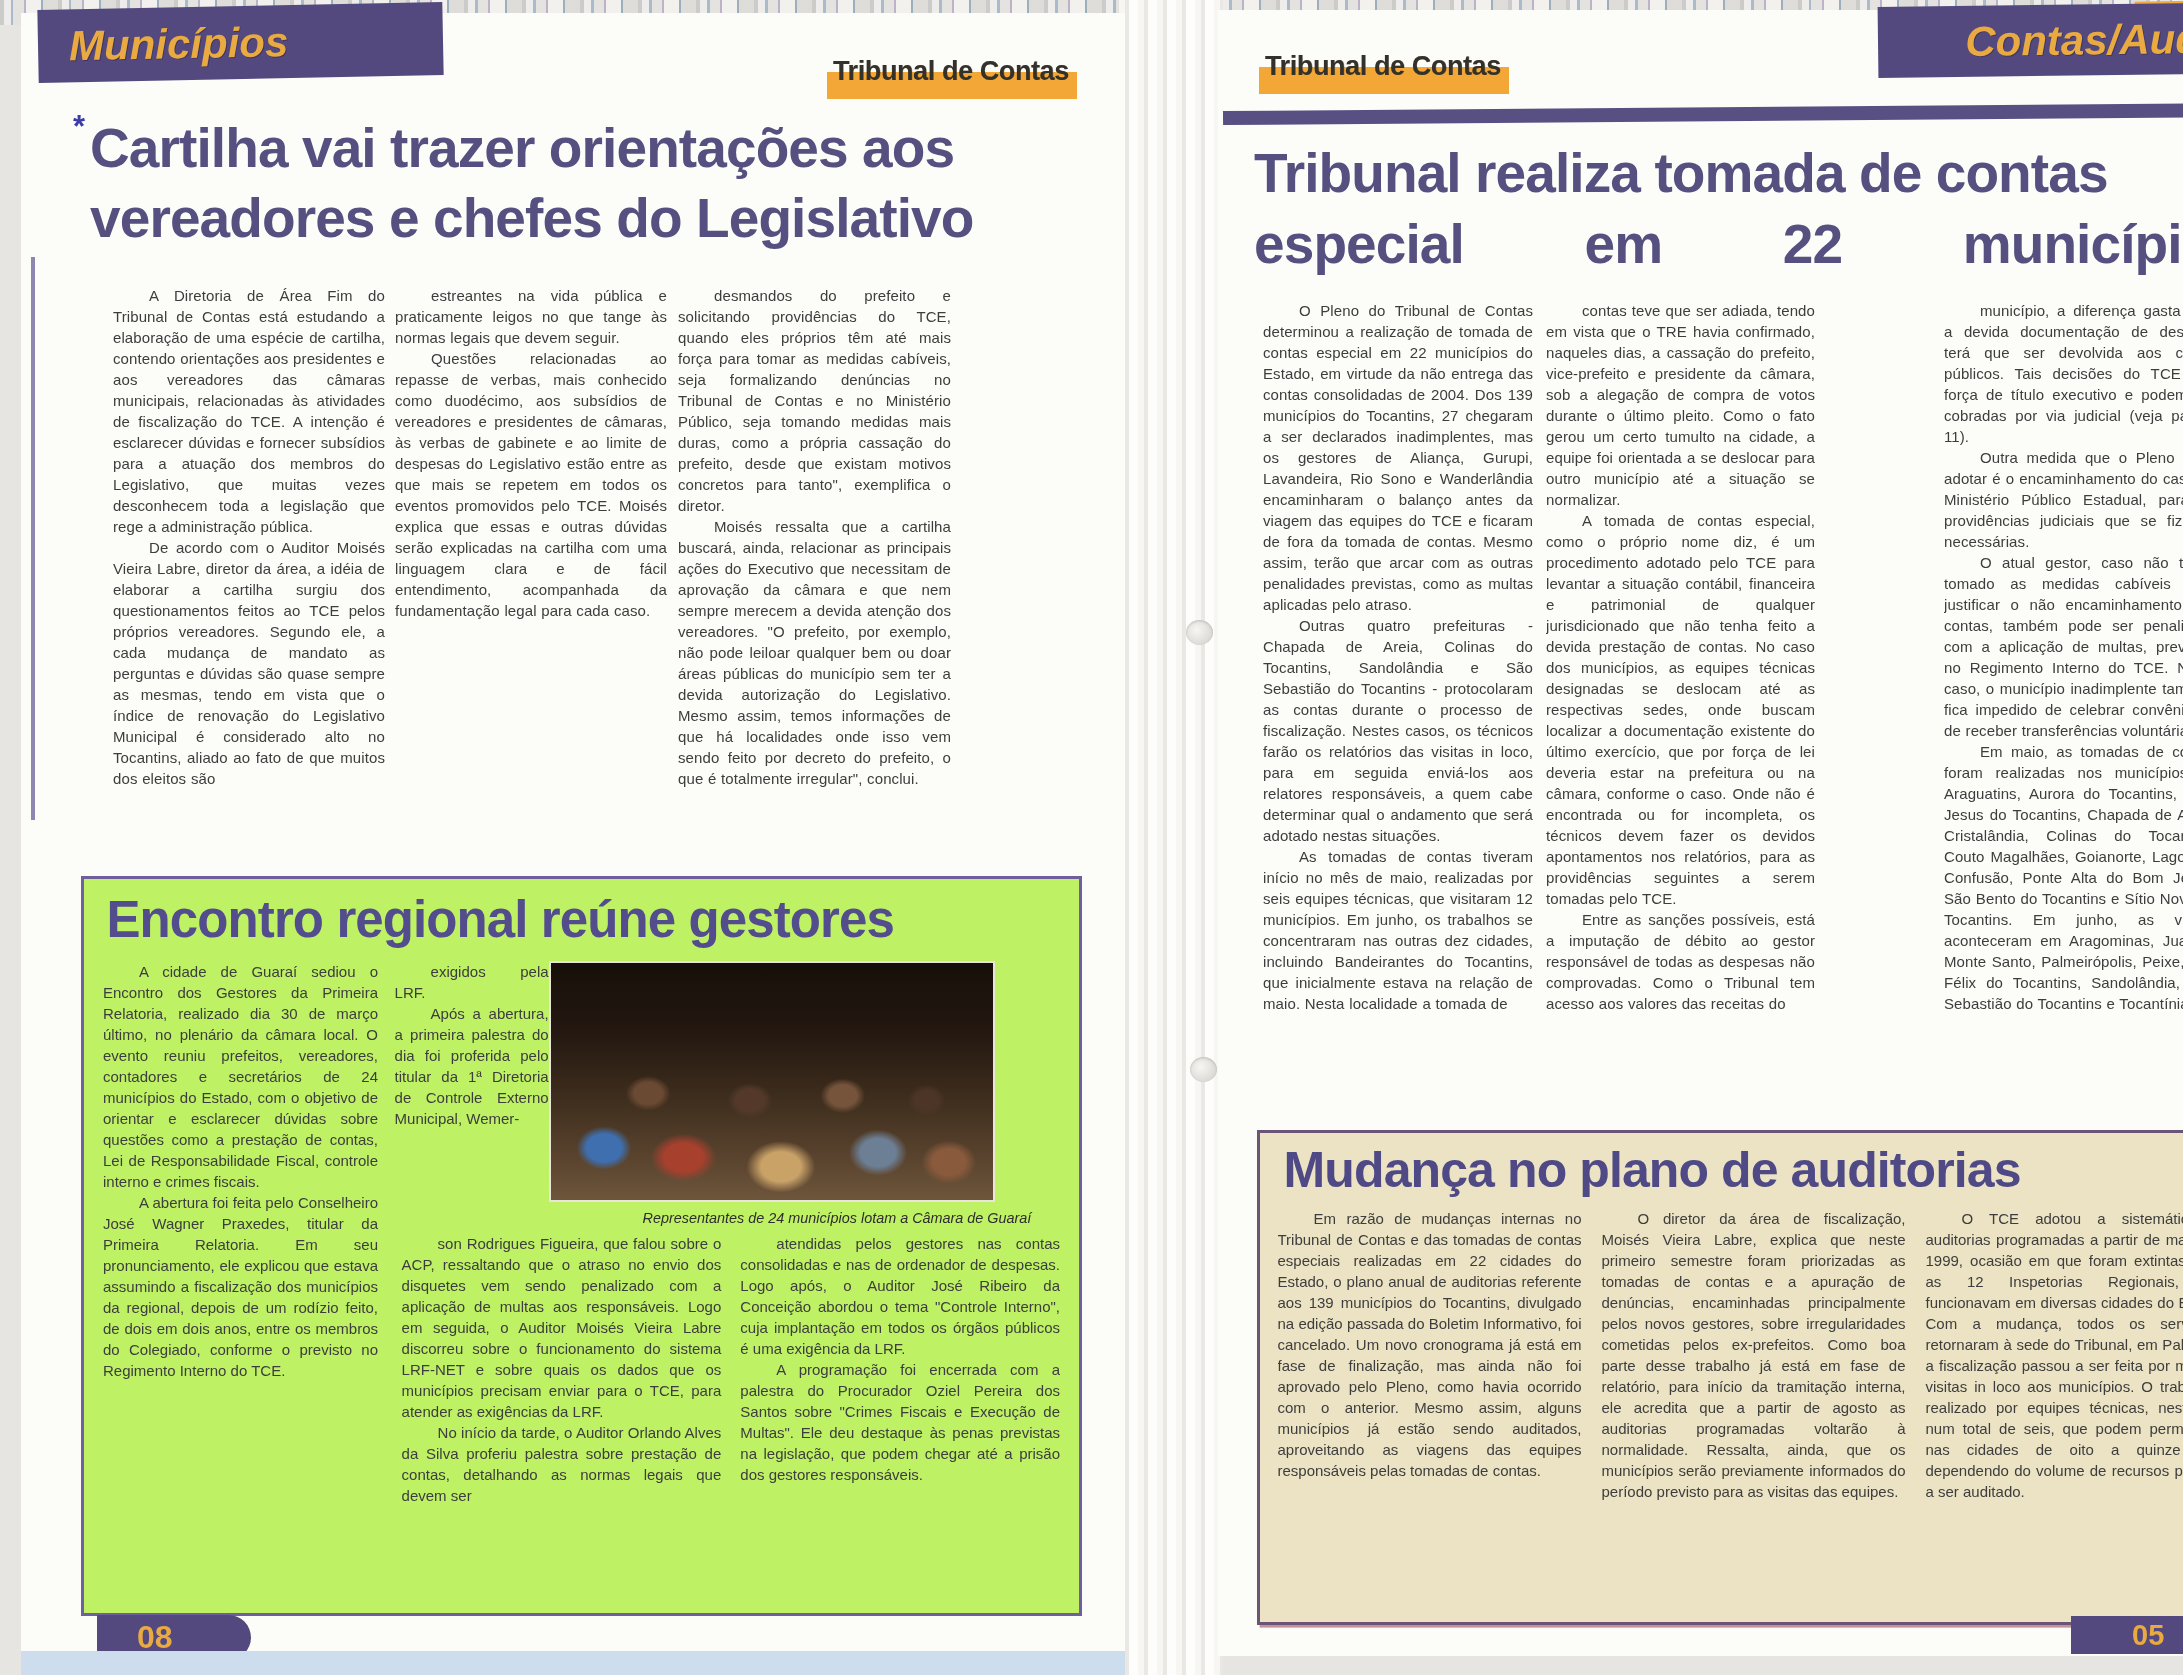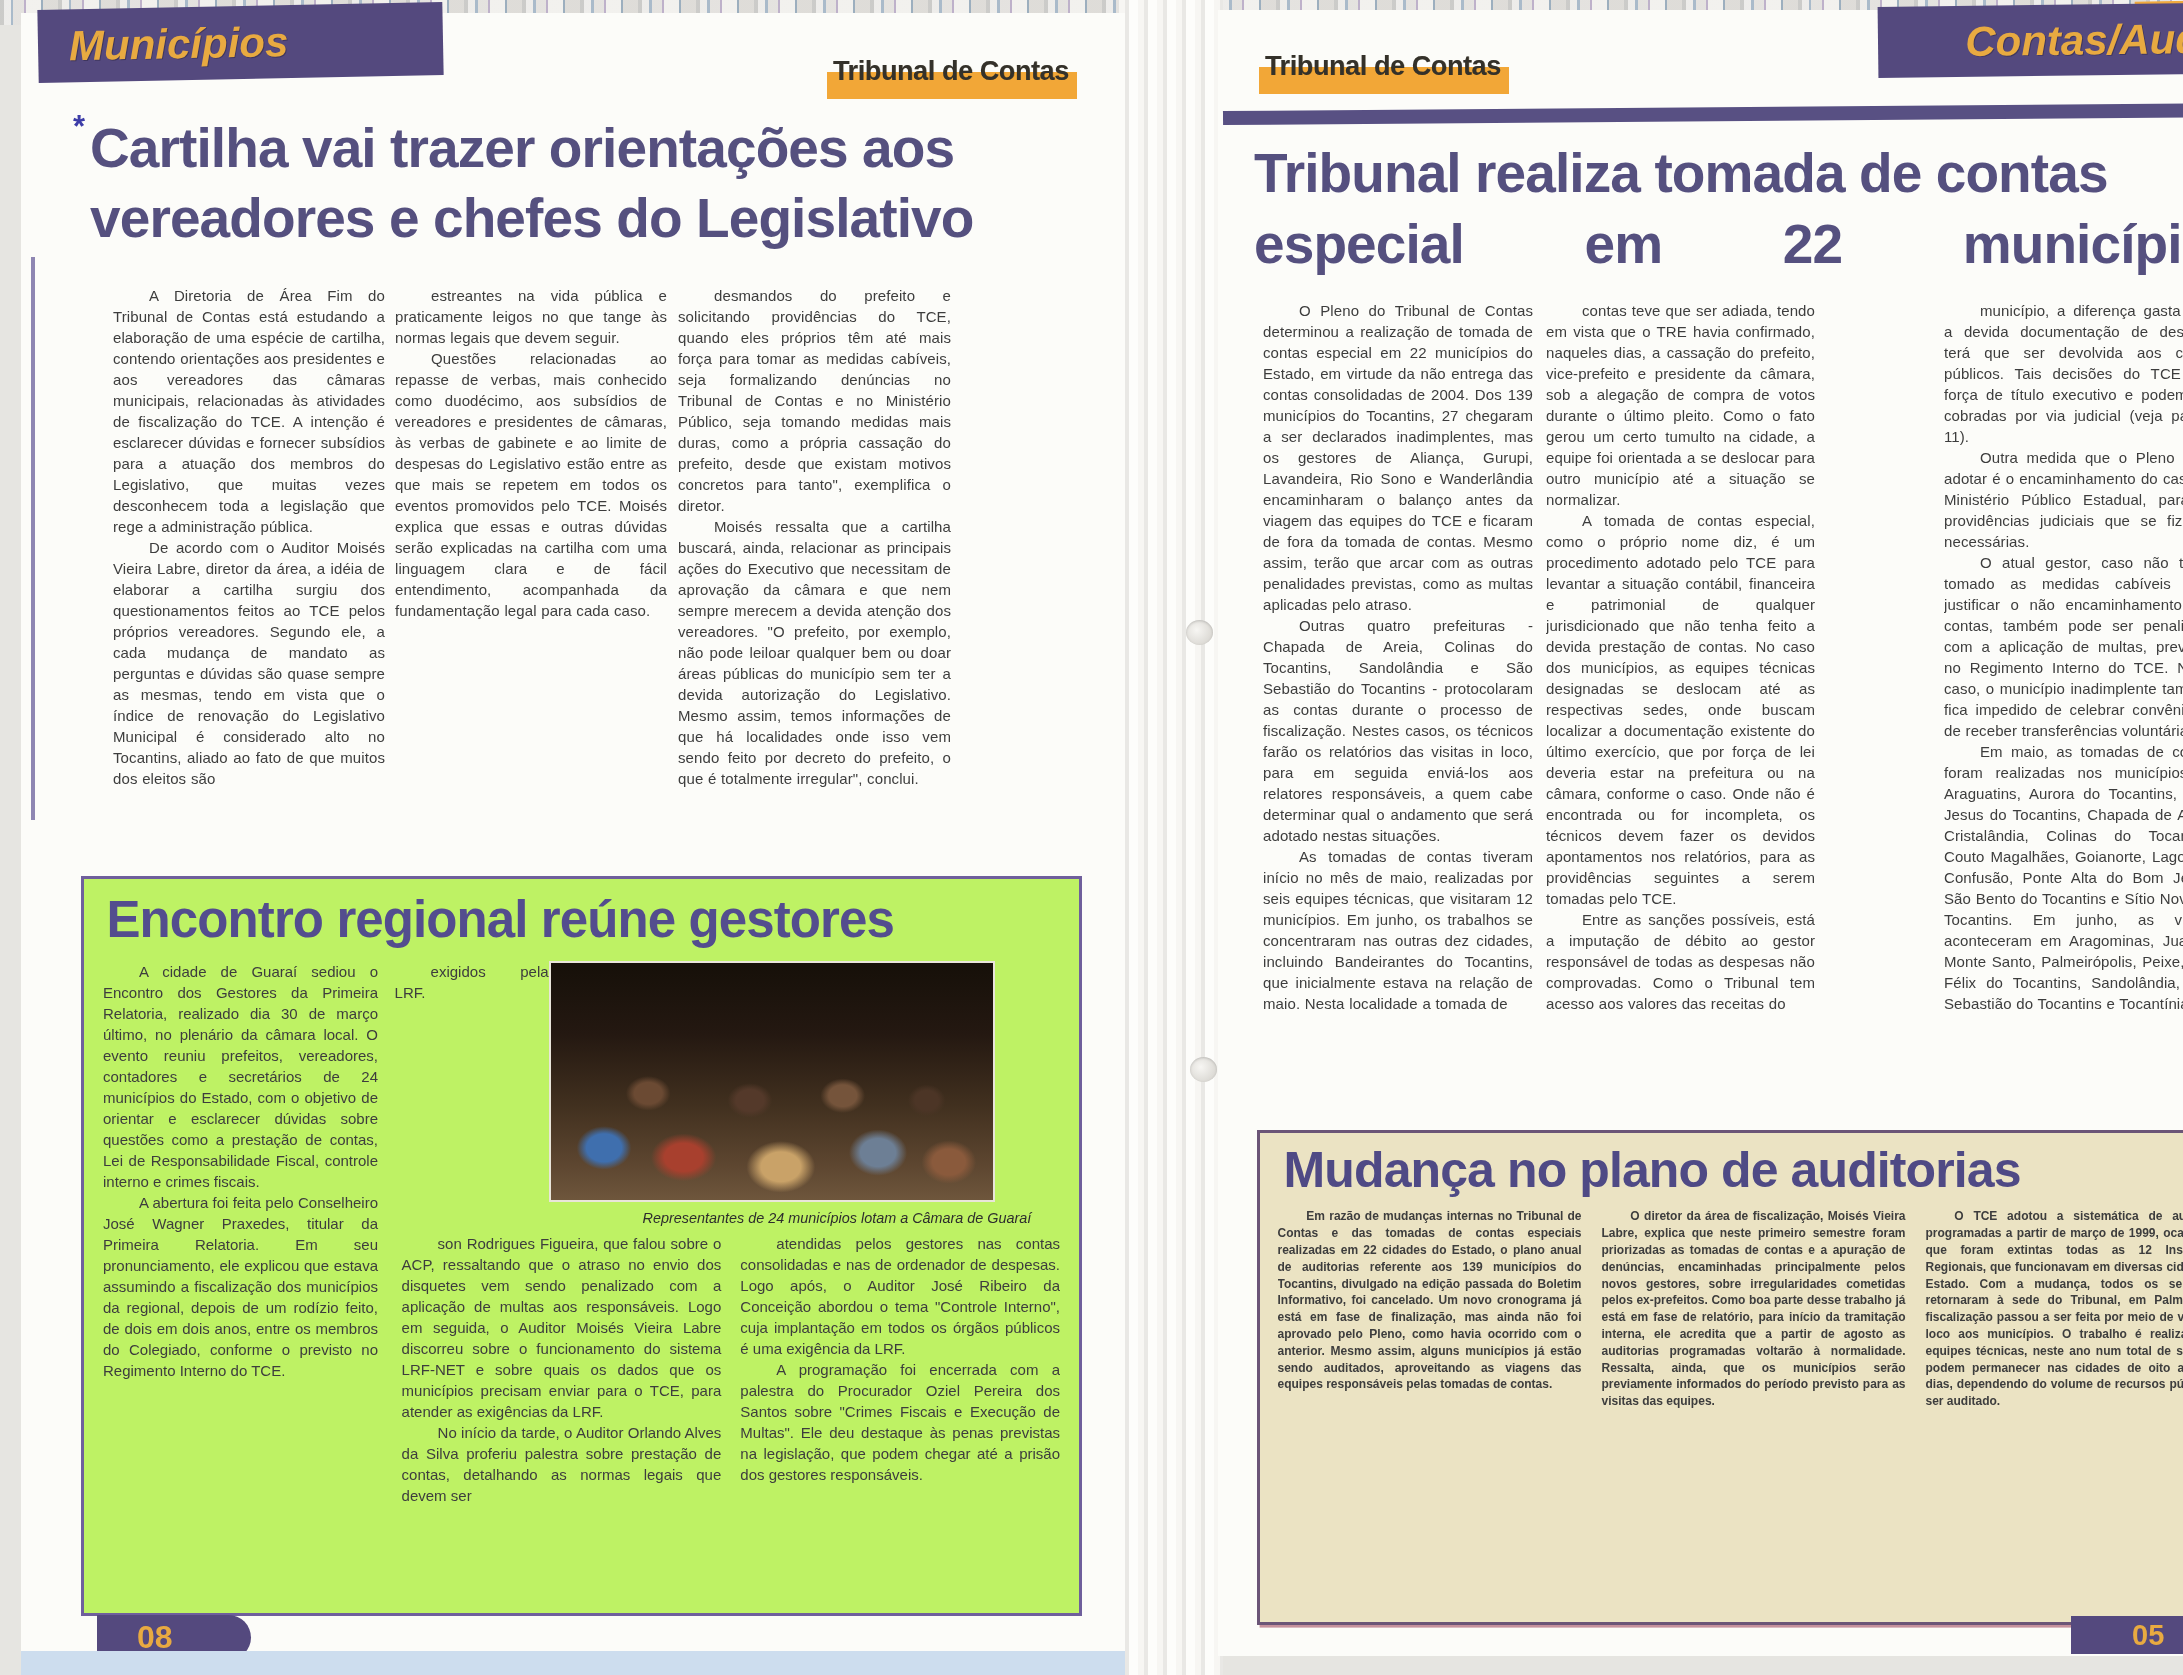--- a/index.html
+++ b/index.html
@@ -134,21 +134,21 @@
     position:absolute;left:1257px;top:1130px;width:993px;height:495px;
     background:#ebe3c3;border:3.9px solid #6b5577;box-sizing:border-box;
     box-shadow:2.6px 2.6px 0 #c5909c;
     padding:7.9px 17.5px 8.7px 17.5px;
   }
   #yellow-title{
     font-size:50px;font-weight:bold;color:#4f4a85;letter-spacing:-0.9px;
     margin:0 0 9.6px 6.1px;
   }
   #yellow-cols{display:flex;gap:20px;height:384px;overflow:hidden;}
-  .yellow-col{flex:1;font-size:12px;line-height:1.4;color:#3d3d3d;text-align:justify;font-weight:bold;}
+  .yellow-col{flex:1;font-size:15px;line-height:1.4;color:#3d3d3d;text-align:justify;}
 
   
   #pageno-left{
     position:absolute;left:97px;top:1615px;width:154px;height:45px;
     background:#54497e;border-radius:0 25px 25px 0;
     color:#e8aa41;font-size:32px;font-weight:bold;
     display:flex;align-items:center;padding-left:40px;box-sizing:border-box;
   }
   #strip-blue{position:absolute;left:21px;top:1651px;width:1104px;height:25px;background:#cdddee;}
   #pageno-right{
@@ -194,20 +194,21 @@
   <h2 id="blue-title">Encontro regional reúne gestores</h2>
   <div id="blue-content">
     <div id="blue-colA" class="blue-body">
         <p class="para">A cidade de Guaraí sediou o Encontro dos Gestores da Primeira Relatoria, realizado dia 30 de março último, no plenário da câmara local. O evento reuniu prefeitos, vereadores, contadores e secretários de 24 municípios do Estado, com o objetivo de orientar e esclarecer dúvidas sobre questões como a prestação de contas, Lei de Responsabilidade Fiscal, controle interno e crimes fiscais.</p>
         <p class="para">A abertura foi feita pelo Conselheiro José Wagner Praxedes, titular da Primeira Relatoria. Em seu pronunciamento, ele explicou que estava assumindo a fiscalização dos municípios da regional, depois de um rodízio feito, de dois em dois anos, entre os membros do Colegiado, conforme o previsto no Regimento Interno do TCE.</p>
       </div>
     <div id="blue-right">
       <div id="blue-row1">
         <div id="blue-colB-top" class="blue-body">
             <p class="para">exigidos pela LRF.</p>
+            <p class="para">Após a abertura, a primeira palestra do dia foi proferida pelo titular da 1ª Diretoria de Controle Externo Municipal, Wemer-</p>
           </div>
         <div class="photo"></div>
       </div>
       <div id="photo-caption">Representantes de 24 municípios lotam a Câmara de Guaraí</div>
       <div id="blue-row2">
         <div id="blue-colB-bottom" class="blue-body">
             <p class="para">son Rodrigues Figueira, que falou sobre o ACP, ressaltando que o atraso no envio dos disquetes vem sendo penalizado com a aplicação de multas aos responsáveis. Logo em seguida, o Auditor Moisés Vieira Labre discorreu sobre o funcionamento do sistema LRF-NET e sobre quais os dados que os municípios precisam enviar para o TCE, para atender as exigências da LRF.</p>
             <p class="para">No início da tarde, o Auditor Orlando Alves da Silva proferiu palestra sobre prestação de contas, detalhando as normas legais que devem ser</p>
           </div>
         <div id="blue-colC" class="blue-body">

